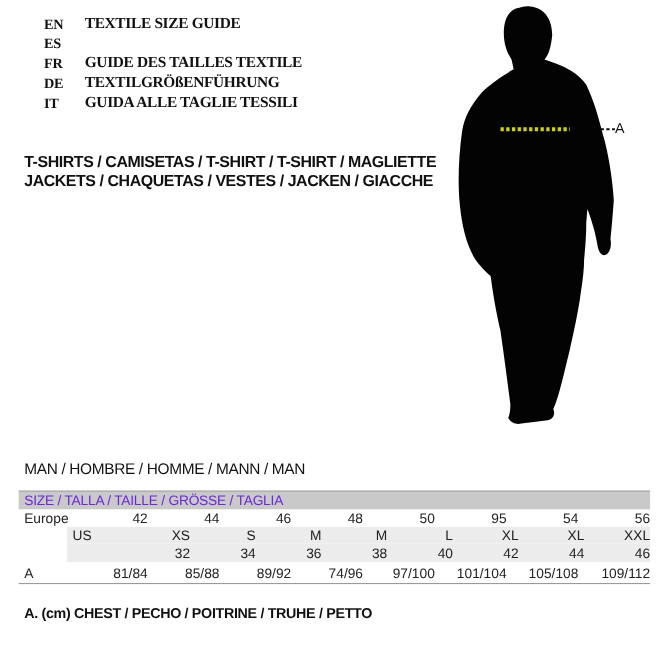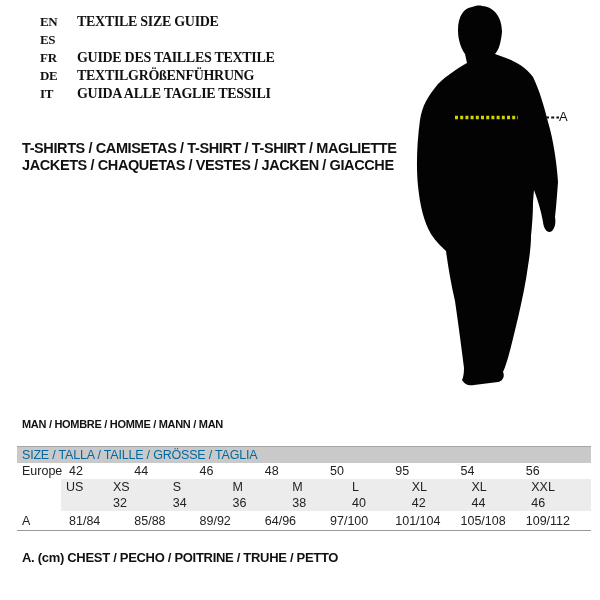--- a/index.html
+++ b/index.html
@@ -30,38 +30,38 @@
   .figure-wrap { position: absolute; left: 410px; top: 4px; width: 170px; height: 386px; }
   .figure-wrap svg { display: block; width: 170px; height: 386px; }
   .measure-label {
     position: absolute; left: 559px; top: 109px;
     font-size: 13px; font-weight: normal; color: #111;
   }
 
   
   .section-title {
     position: absolute; left: 22px; top: 418px;
-    font-size: 11px; font-weight: bold; letter-spacing: -0.3px; white-space: nowrap;
+    font-size: 14px; font-weight: normal; letter-spacing: -0.3px; white-space: nowrap;
   }
 
   
   .size-table {
     position: absolute; left: 17px; top: 446px; width: 574px;
     font-size: 12.5px; color: #222;
     border-bottom: 1px solid #9a9a9a;
   }
   .st-header {
     height: 17px; line-height: 16px; padding-left: 5px;
     background: #c9c9c9; border-top: 1px solid #a6a6a6;
-    font-size: 12.5px; color: #0369a1; letter-spacing: -0.2px;
+    font-size: 12.5px; color: #6d28d9; letter-spacing: -0.2px;
   }
   .st-row { display: flex; align-items: center; }
   .st-row.shaded { background: #ececec; margin-left: 44px; }
   .st-label { width: 52px; padding-left: 5px; }
-  .st-cell { flex: 1; text-align: left; }
+  .st-cell { flex: 1; text-align: right; }
   .r-europe { height: 16px; }
   .r-us     { height: 15px; }
   .r-num    { height: 17px; }
   .r-a      { height: 19px; }
 
   
   .footnote {
     position: absolute; left: 22px; top: 550px;
     font-size: 13px; font-weight: bold; letter-spacing: -0.3px; white-space: nowrap;
   }
@@ -176,21 +176,21 @@
     <div class="st-cell">42</div>
     <div class="st-cell">44</div>
     <div class="st-cell">46</div>
   </div>
 
   <div class="st-row r-a">
     <div class="st-label">A</div>
     <div class="st-cell">81/84</div>
     <div class="st-cell">85/88</div>
     <div class="st-cell">89/92</div>
-    <div class="st-cell">64/96</div>
+    <div class="st-cell">74/96</div>
     <div class="st-cell">97/100</div>
     <div class="st-cell">101/104</div>
     <div class="st-cell">105/108</div>
     <div class="st-cell">109/112</div>
   </div>
 </div>
 
 <div class="footnote">A. (cm) CHEST / PECHO / POITRINE / TRUHE / PETTO</div>
 
 </body></html>

